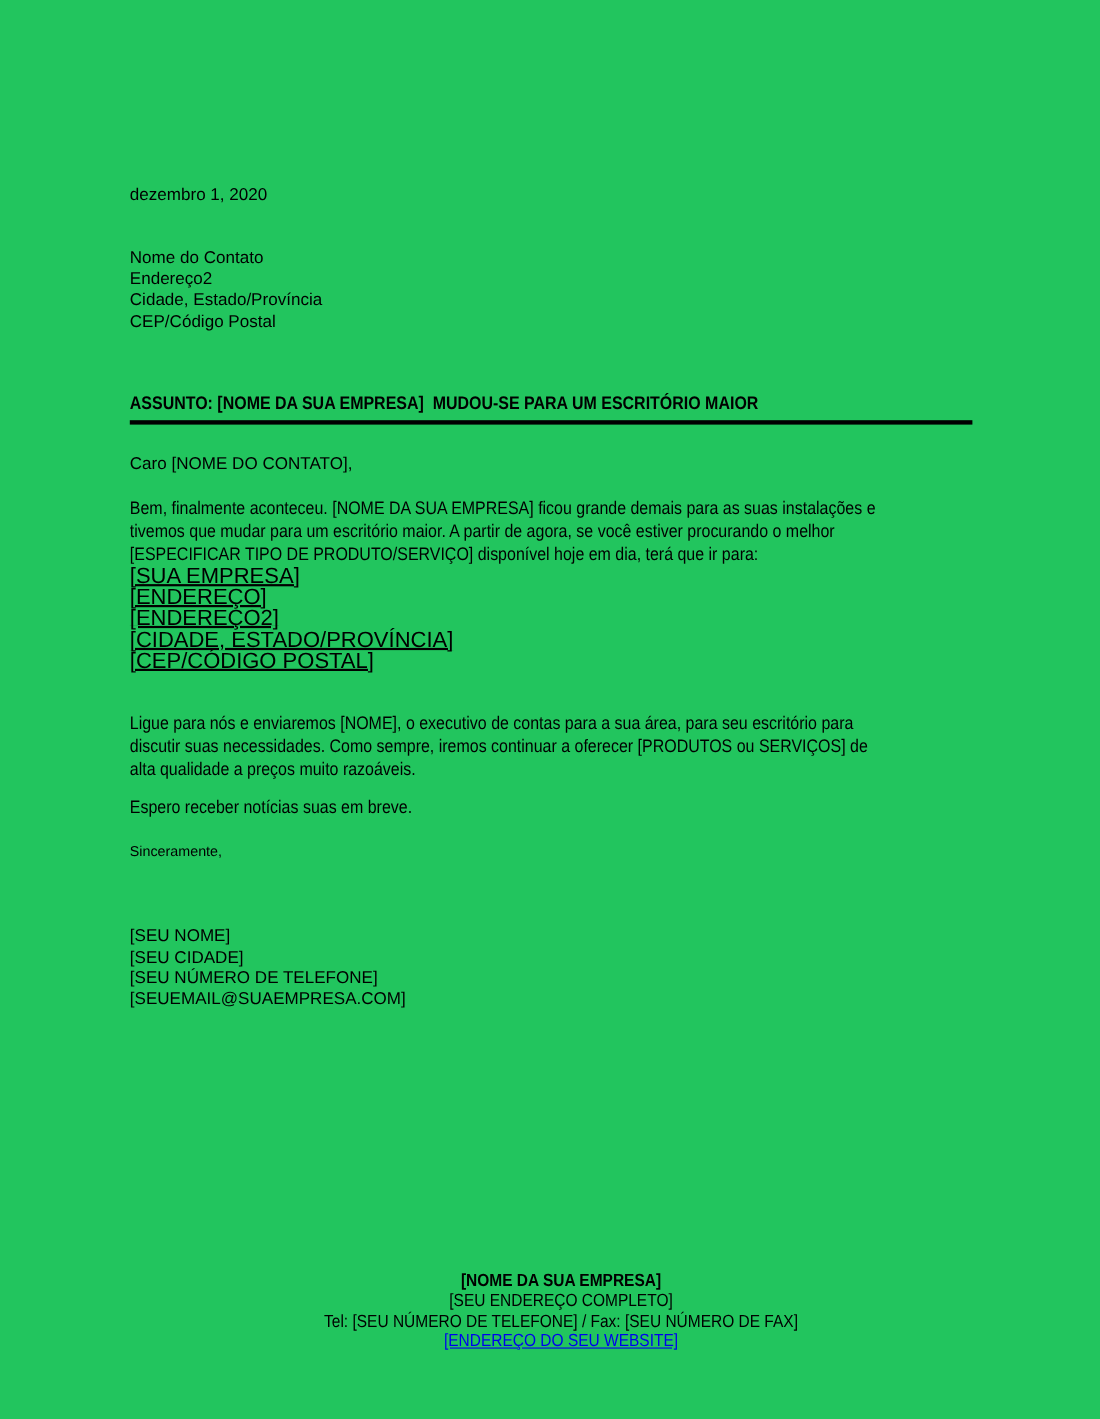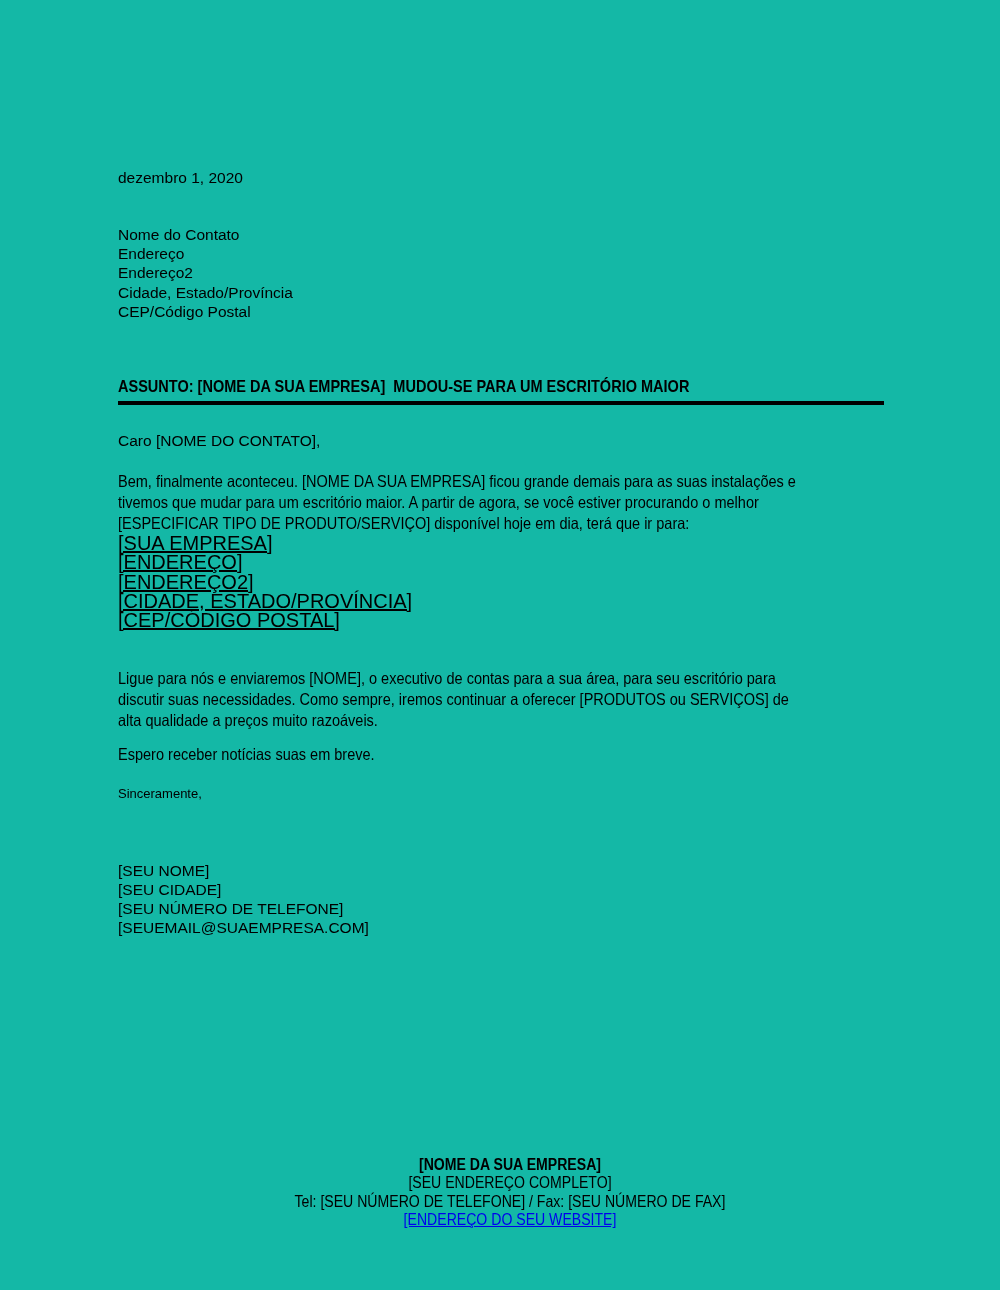--- a/index.html
+++ b/index.html
@@ -1,21 +1,21 @@
 <!DOCTYPE html>
 <html><head>
 <meta charset="utf-8">
 <style>
   * { margin: 0; padding: 0; box-sizing: border-box; }
   html, body { background: #ffffff; }
   .page {
     position: relative;
     width: 1000px;
     height: 1290px;
-    background: #14b8a6;
+    background: #22c55e;
     color: #000000;
     font-family: "Liberation Sans", "DejaVu Sans", sans-serif;
     overflow: hidden;
   }
   .content {
     position: absolute;
     left: 118px;
     top: 0;
     width: 766px;
   }
@@ -97,21 +97,20 @@
 </head>
 <body>
 
 <div class="page">
   <div class="content">
 
     <div class="date">dezembro 1, 2020</div>
 
     <div class="recipient">
       <div>Nome do Contato</div>
-      <div>Endereço</div>
       <div>Endereço2</div>
       <div>Cidade, Estado/Província</div>
       <div>CEP/Código Postal</div>
     </div>
 
     <div class="subject narrow">ASSUNTO: [NOME DA SUA EMPRESA]  MUDOU-SE PARA UM ESCRITÓRIO MAIOR</div>
     <div class="rule"></div>
 
     <div class="greeting">Caro [NOME DO CONTATO],</div>
 

